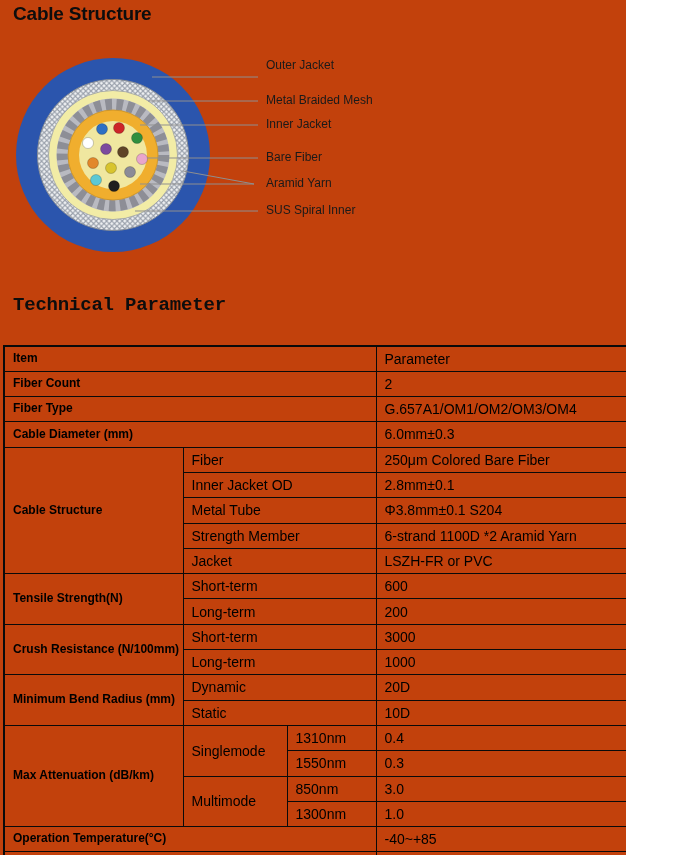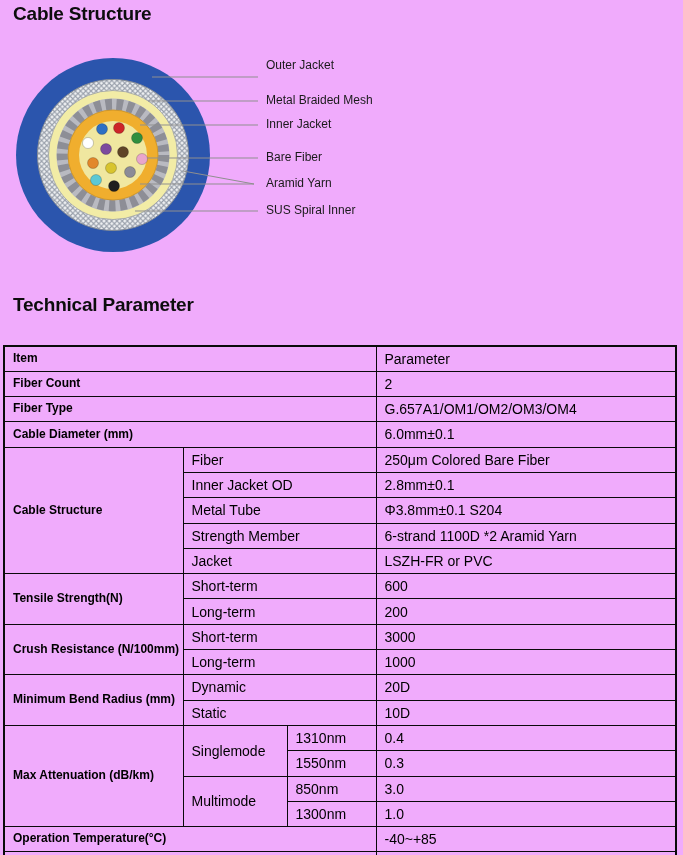--- a/index.html
+++ b/index.html
@@ -1,35 +1,35 @@
 <!DOCTYPE html>
 <html><head>
 <meta charset="utf-8">
 <style>
   html, body { margin: 0; padding: 0; background: #ffffff; }
   .page {
     position: relative;
-    width: 683px;
+    width: 626px;
     height: 855px;
-    background: #f0abfc;
+    background: #c2410c;
     overflow: hidden;
     font-family: "Liberation Sans", sans-serif;
     color: #000000;
   }
   .sec-title {
     position: absolute;
     left: 13px;
     font-size: 19px;
     font-weight: bold;
     color: #0d0d0d;
     letter-spacing: -0.2px;
     white-space: nowrap;
   }
   #sec-title-1 { top: 3px; }
-  #sec-title-2 { top: 294px; }
+  #sec-title-2 { top: 294px; font-family: Liberation Mono, monospace; }
 
   .diagram-svg { position: absolute; left: 0; top: 0; }
 
   .dlabel {
     position: absolute;
     left: 266px;
     font-size: 12px;
     color: #1a1a1a;
     white-space: nowrap;
   }
@@ -143,21 +143,21 @@
       <td>2</td>
     </tr>
 
     <tr>
       <td colspan="3" class="b">Fiber Type</td>
       <td>G.657A1/OM1/OM2/OM3/OM4</td>
     </tr>
 
     <tr>
       <td colspan="3" class="b">Cable Diameter (mm)</td>
-      <td>6.0mm±0.1</td>
+      <td>6.0mm±0.3</td>
     </tr>
 
     <tr>
       <td rowspan="5" class="b va-top-deep">Cable Structure</td>
       <td colspan="2">Fiber</td>
       <td>250μm Colored Bare Fiber</td>
     </tr>
     <tr>
       <td colspan="2">Inner Jacket OD</td>
       <td>2.8mm±0.1</td>

